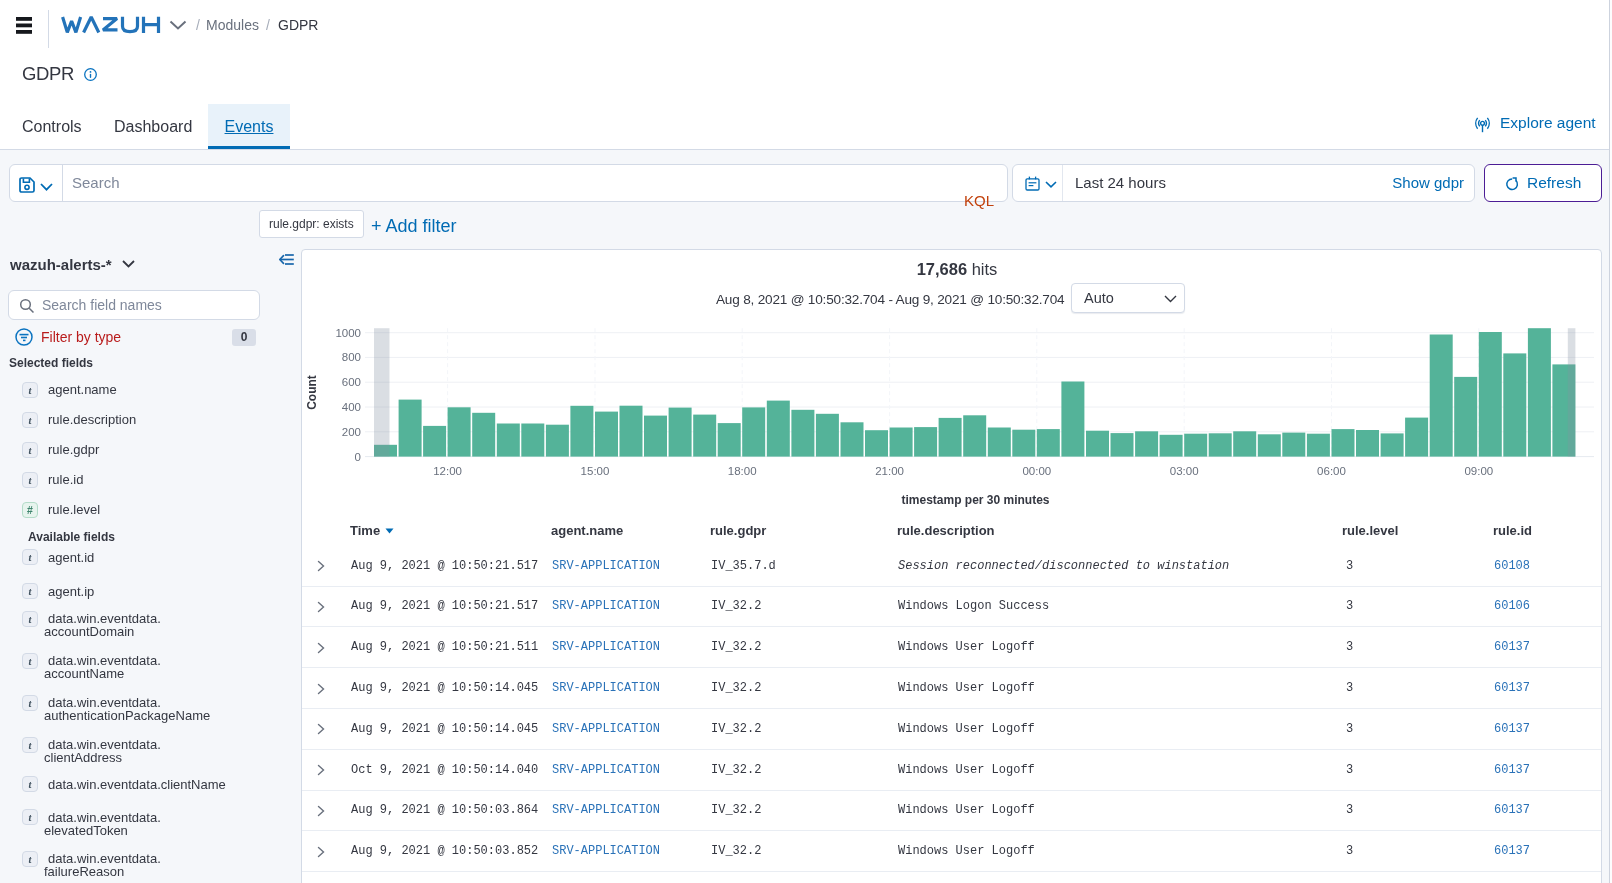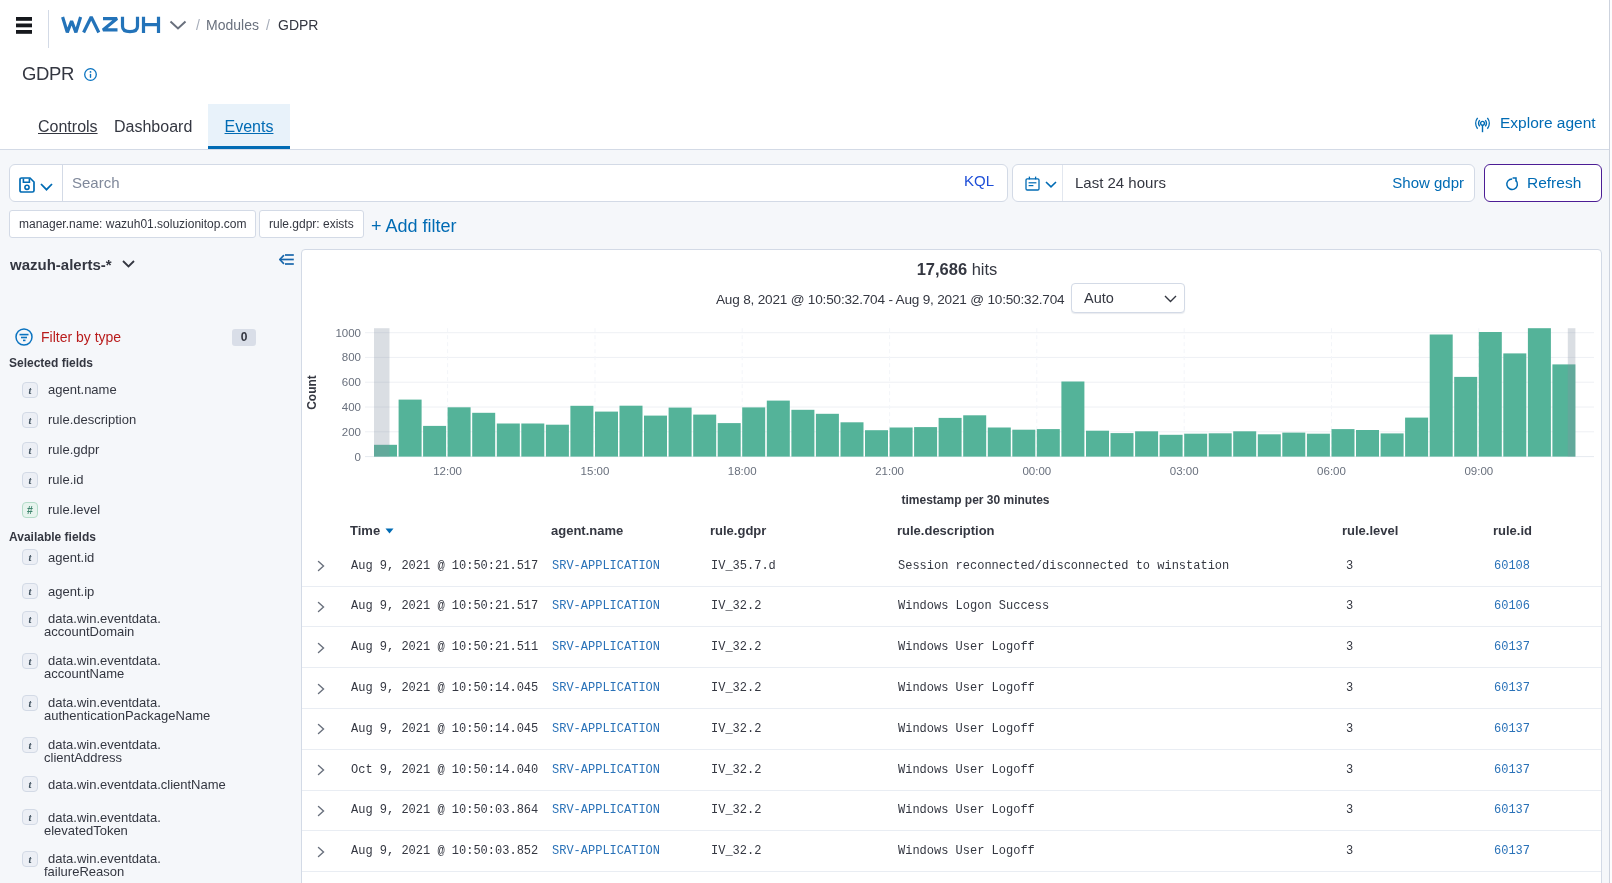--- a/index.html
+++ b/index.html
@@ -20,21 +20,21 @@
   color:#006bb4; text-decoration:underline; }
 #tab-events .bar { position:absolute; left:0; bottom:0; width:100%; height:3px; background:#006bb4; }
 #tabline { position:absolute; left:0; top:149px; width:1612px; height:1px; background:#d3dae6; }
 #explore { position:absolute; left:1500px; top:114px; font-size:15.5px; color:#006bb4; }
 
 
 #qbar { position:absolute; left:9px; top:164px; width:999px; height:38px; background:#fff;
   border:1px solid #d3dae6; border-radius:6px; }
 #qsave { position:absolute; left:0; top:0; width:53px; height:36px; border-right:1px solid #d3dae6; }
 #qsearch { position:absolute; left:62px; top:9px; font-size:15px; color:#7f889a; }
-#qkql { position:absolute; right:13px; top:7px; font-size:15px; color:#1d4ed8; }
+#qkql { position:absolute; right:13px; top:27px; font-size:15px; color:#c2410c; }
 #dbar { position:absolute; left:1012px; top:164px; width:463px; height:38px; background:#fff;
   border:1px solid #d3dae6; border-radius:6px; }
 #dsep { position:absolute; left:49px; top:0; width:1px; height:36px; background:#e2e7ef; }
 #dtext { position:absolute; left:62px; top:9px; font-size:15px; color:#343741; }
 #dshow { position:absolute; right:10px; top:9px; font-size:15px; color:#006bb4; }
 #refresh { position:absolute; left:1484px; top:164px; width:118px; height:38px; background:#fff;
   border:1px solid #4c1d95; border-radius:6px; }
 #refresh span { position:absolute; left:42px; top:9px; font-size:15.5px; color:#006bb4; }
 
 
@@ -107,21 +107,21 @@
     <span class="crumb sl" style="left:266px;">/</span>
     <span class="crumb last" style="left:278px;">GDPR</span>
 
     <div id="title">GDPR</div>
     <svg class="icon" style="left:84px;top:68px;" width="13" height="13" viewBox="0 0 13 13">
       <circle cx="6.5" cy="6.5" r="5.8" fill="none" stroke="#0a73c0" stroke-width="1.3"></circle>
       <circle cx="6.5" cy="3.9" r="0.9" fill="#0a73c0"></circle>
       <rect x="5.8" y="5.7" width="1.4" height="4.2" rx="0.7" fill="#0a73c0"></rect>
     </svg>
 
-    <span class="tab" style="left:38px;text-decoration:underline;">Controls</span>
+    <span class="tab" style="left:22px;">Controls</span>
     <span class="tab" style="left:114px;">Dashboard</span>
     <div id="tab-events">
         <span>Events</span>
         <div class="bar"></div>
       </div>
 
     <svg class="icon" style="left:1473px;top:116px;" width="19" height="17" viewBox="0 0 19 17">
       <g fill="none" stroke="#006bb4" stroke-width="1.4">
         <path d="M4.6 1.9 A8.8 8.8 0 0 0 4.6 12.7"></path>
         <path d="M14.4 1.9 A8.8 8.8 0 0 1 14.4 12.7"></path>
@@ -167,46 +167,52 @@
   </div>
 
   <div id="refresh">
     <svg class="icon" style="left:20px;top:12px;" width="15" height="15" viewBox="0 0 15 15">
       <path d="M7.2 1.9 A5.3 5.3 0 1 0 11 3.6" fill="none" stroke="#006bb4" stroke-width="1.5"></path>
       <path d="M7.6 1 H11 V4.4" fill="none" stroke="#006bb4" stroke-width="1.5"></path>
     </svg>
     <span>Refresh</span>
   </div>
 
-  <div class="pill" style="left:9px;">manager.name: wazuh01.soluzionitop.com</div>
   <div class="pill" style="left:259px;">rule.gdpr: exists</div>
   <span id="addfilter">+ Add filter</span>
 
   <div id="sbtitle">wazuh-alerts-*</div>
   <svg class="icon" style="left:122px;top:260px;" width="13" height="8" viewBox="0 0 13 8">
     <path d="M1 1 L6.5 6.5 L12 1" fill="none" stroke="#343741" stroke-width="1.8"></path>
   </svg>
   <svg class="icon" style="left:278px;top:252.5px;" width="17" height="13" viewBox="0 0 17 13">
     <g stroke="#1766ab" stroke-width="1.7" fill="none">
       <line x1="7" y1="2" x2="15.8" y2="2"></line>
       <line x1="1.8" y1="6.5" x2="15.8" y2="6.5"></line>
       <line x1="7" y1="11" x2="15.8" y2="11"></line>
       <path d="M5.5 2.7 L1.8 6.5 L5.5 10.3" stroke-linejoin="round" stroke-linecap="round"></path>
     </g>
   </svg>
+  <div id="sbsearch">
+    <svg class="icon" style="left:10px;top:7px;" width="16" height="16" viewBox="0 0 16 16">
+      <circle cx="6.5" cy="6.5" r="4.8" fill="none" stroke="#69707d" stroke-width="1.5"></circle>
+      <line x1="10.2" y1="10.2" x2="14.5" y2="14.5" stroke="#69707d" stroke-width="1.5"></line>
+    </svg>
+    <span>Search field names</span>
+  </div>
   <svg class="icon" style="left:15px;top:328px;" width="18" height="18" viewBox="0 0 18 18">
     <circle cx="9" cy="9" r="8" fill="none" stroke="#0a73c0" stroke-width="1.5"></circle>
     <line x1="4.5" y1="6.6" x2="13.5" y2="6.6" stroke="#0a73c0" stroke-width="1.6"></line>
     <line x1="6" y1="9.5" x2="12" y2="9.5" stroke="#0a73c0" stroke-width="1.6"></line>
     <line x1="8" y1="12.4" x2="10.5" y2="12.4" stroke="#0a73c0" stroke-width="1.6"></line>
   </svg>
   <span id="fbt">Filter by type</span>
   <div id="fbt0">0</div>
   <div class="fhead" style="top:356px;">Selected fields</div>
-  <div class="fhead" style="top:530px;">Available fields</div>
+  <div class="fhead" style="top:530px;margin-left:19px;">Available fields</div>
   <div class="fbadge fbadge-t" style="top:381.5px;">t</div>
     <div class="fname" style="left:48px;top:382.0px;">agent.name</div>
 <div class="fbadge fbadge-t" style="top:411.5px;">t</div>
     <div class="fname" style="left:48px;top:412.0px;">rule.description</div>
 <div class="fbadge fbadge-t" style="top:441.5px;">t</div>
     <div class="fname" style="left:48px;top:442.0px;">rule.gdpr</div>
 <div class="fbadge fbadge-t" style="top:471.5px;">t</div>
     <div class="fname" style="left:48px;top:472.0px;">rule.id</div>
 <div class="fbadge fbadge-n" style="top:501.5px;">#</div>
     <div class="fname" style="left:48px;top:502.0px;">rule.level</div>
@@ -343,21 +349,21 @@
   <div id="theadline"></div>
   <div style="position:absolute;left:1609px;top:0;width:1px;height:883px;background:#cdd3de;"></div>
   <div style="position:absolute;left:1610px;top:0;width:2px;height:883px;background:#fdfdfe;"></div>
 <div class="trow" style="top:545.8px;height:40.80px;">
 <svg class="rchev" width="10" height="12" viewBox="0 0 10 12" style="left:14px;top:14.4px;">
         <path d="M2.5 1.5 L7.5 6 L2.5 10.5" fill="none" stroke="#69707d" stroke-width="1.4" stroke-linecap="round"></path>
       </svg>
 <span class="mono" style="left:49px;">Aug 9, 2021 @ 10:50:21.517</span>
 <span class="mono blue" style="left:250px;">SRV-APPLICATION</span>
 <span class="mono" style="left:409px;">IV_35.7.d</span>
-<span class="mono" style="left:596px;">Session reconnected/disconnected to winstation</span>
+<span class="mono" style="left:596px;font-style:italic;">Session reconnected/disconnected to winstation</span>
 <span class="mono" style="left:1044px;">3</span>
 <span class="mono blue" style="left:1192px;">60108</span>
 </div>
 <div class="trow" style="top:586.6px;height:40.80px;">
 <svg class="rchev" width="10" height="12" viewBox="0 0 10 12" style="left:14px;top:14.4px;">
         <path d="M2.5 1.5 L7.5 6 L2.5 10.5" fill="none" stroke="#69707d" stroke-width="1.4" stroke-linecap="round"></path>
       </svg>
 <span class="mono" style="left:49px;">Aug 9, 2021 @ 10:50:21.517</span>
 <span class="mono blue" style="left:250px;">SRV-APPLICATION</span>
 <span class="mono" style="left:409px;">IV_32.2</span>

